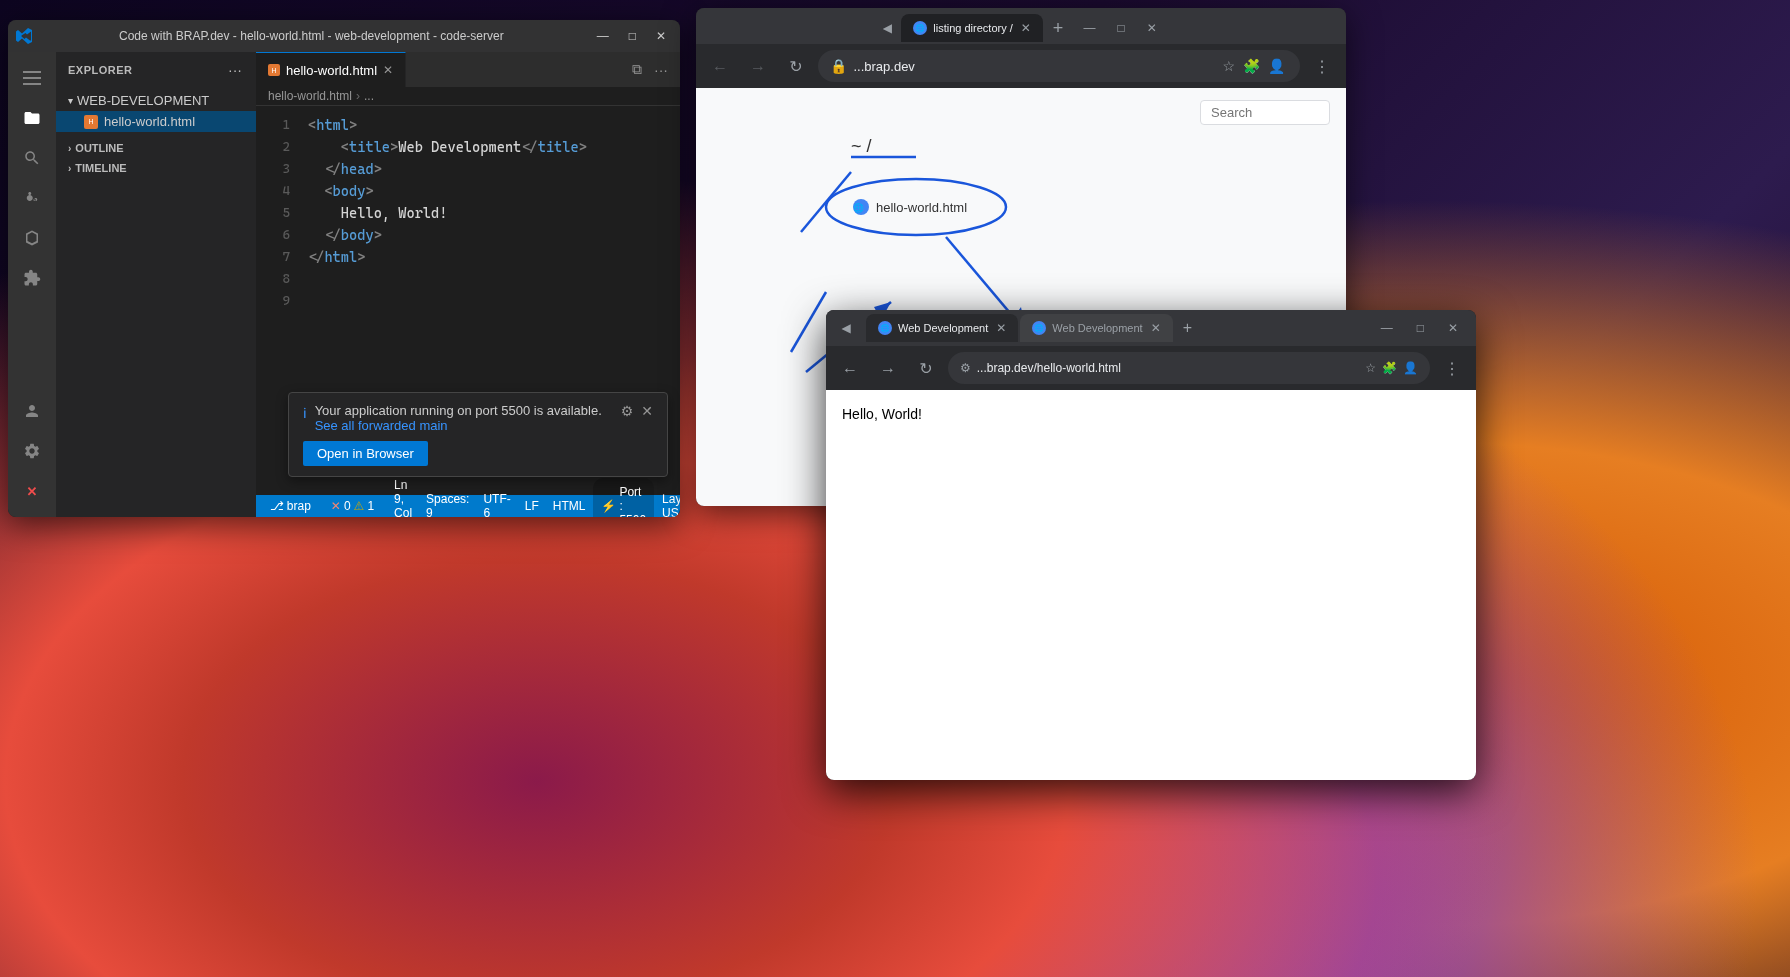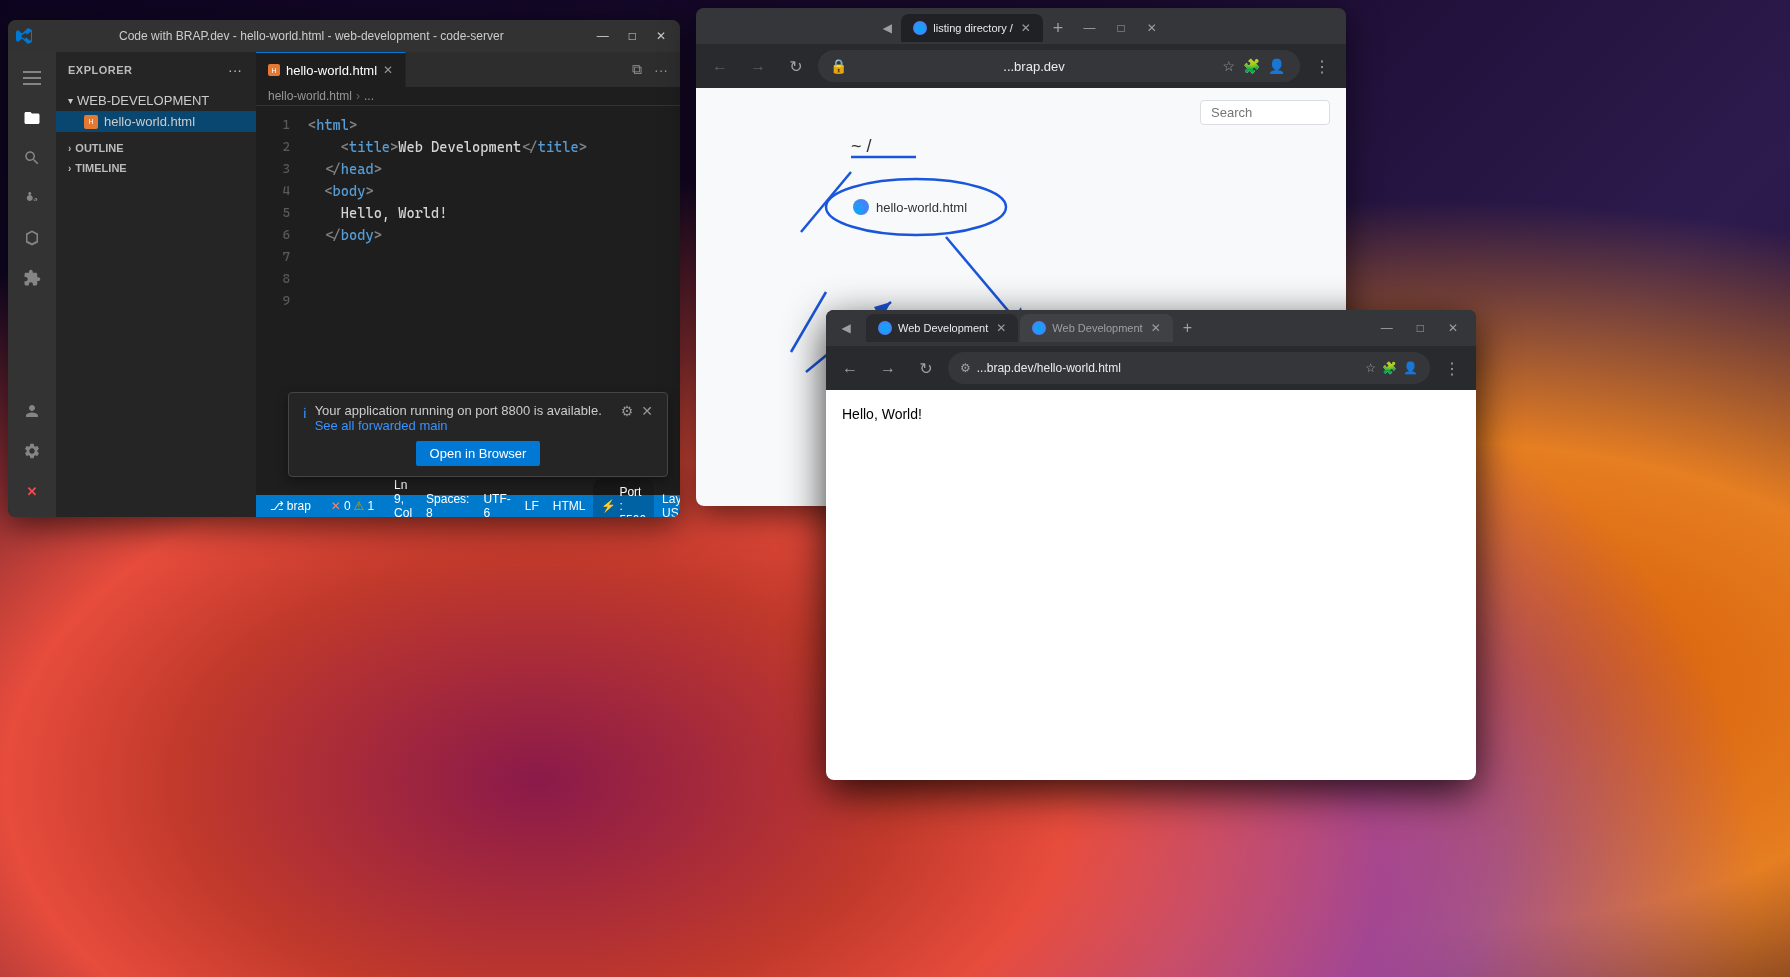--- a/index.html
+++ b/index.html
@@ -353,21 +353,21 @@
     }
 
     .notification-link {
       color: #3794ff;
       text-decoration: none;
       cursor: pointer;
     }
 
     .notification-actions {
       display: flex;
-      justify-content: center;
+      justify-content: flex-start;
     }
 
     .btn-open-browser {
       background: #0078d4;
       color: white;
       border: none;
       padding: 5px 14px;
       border-radius: 2px;
       cursor: pointer;
       font-size: 13px;
@@ -536,21 +536,20 @@
       font-size: 13px;
       color: #e8eaed;
     }
 
     .address-bar-icon { color: #9aa0a6; font-size: 14px; }
 
     .address-text {
       flex: 1;
       color: #e8eaed;
       font-size: 13px;
-      text-align: center;
     }
 
     .address-bar-actions {
       display: flex;
       gap: 4px;
     }
 
     .address-action-btn {
       background: none;
       border: none;
@@ -857,30 +856,31 @@
           <div>8</div>
           <div>9</div>
         </div>
         <div class="code-content">
           <div class="code-line"><span class="tag">&lt;</span><span class="tag-name">html</span><span class="tag">&gt;</span></div>
           <div class="code-line">    <span class="tag">&lt;</span><span class="tag-name">title</span><span class="tag">&gt;</span><span class="text-content">Web Development</span><span class="tag">&lt;/</span><span class="tag-name">title</span><span class="tag">&gt;</span></div>
           <div class="code-line">  <span class="tag">&lt;/</span><span class="tag-name">head</span><span class="tag">&gt;</span></div>
           <div class="code-line">  <span class="tag">&lt;</span><span class="tag-name">body</span><span class="tag">&gt;</span></div>
           <div class="code-line">    <span class="text-content">Hello, World!</span></div>
           <div class="code-line">  <span class="tag">&lt;/</span><span class="tag-name">body</span><span class="tag">&gt;</span></div>
+          <div class="code-line"><span class="tag">&lt;/</span><span class="tag-name">html</span><span class="tag">&gt;</span></div>
           <div class="code-line"> </div>
         </div>
         <div class="minimap"></div>
       </div>
 
       <div class="notification">
         <div class="notification-content">
           <span style="color:#3794ff; font-size:14px;">ℹ</span>
           <span>
-            <span>Your application running on port 8800 is available.</span>
+            <span>Your application running on port 5500 is available.</span>
             <a class="notification-link">See all forwarded main</a>
           </span>
           <button class="notification-gear">⚙</button>
           <button class="notification-close">✕</button>
         </div>
         <div class="notification-actions">
           <button class="btn-open-browser">Open in Browser</button>
         </div>
       </div>
 
@@ -893,21 +893,21 @@
           <span style="color:#f48771;">✕</span>
           <span>0</span>
           <span style="color:#cca700;">⚠</span>
           <span>1</span>
         </div>
         <div class="status-right">
           <div class="status-item">
             <span>Ln 9, Col 7</span>
           </div>
           <div class="status-item">
-            <span>Spaces: 8</span>
+            <span>Spaces: 9</span>
           </div>
           <div class="status-item">
             <span>UTF-6</span>
           </div>
           <div class="status-item">
             <span>LF</span>
           </div>
           <div class="status-item">
             <span>HTML</span>
           </div>

